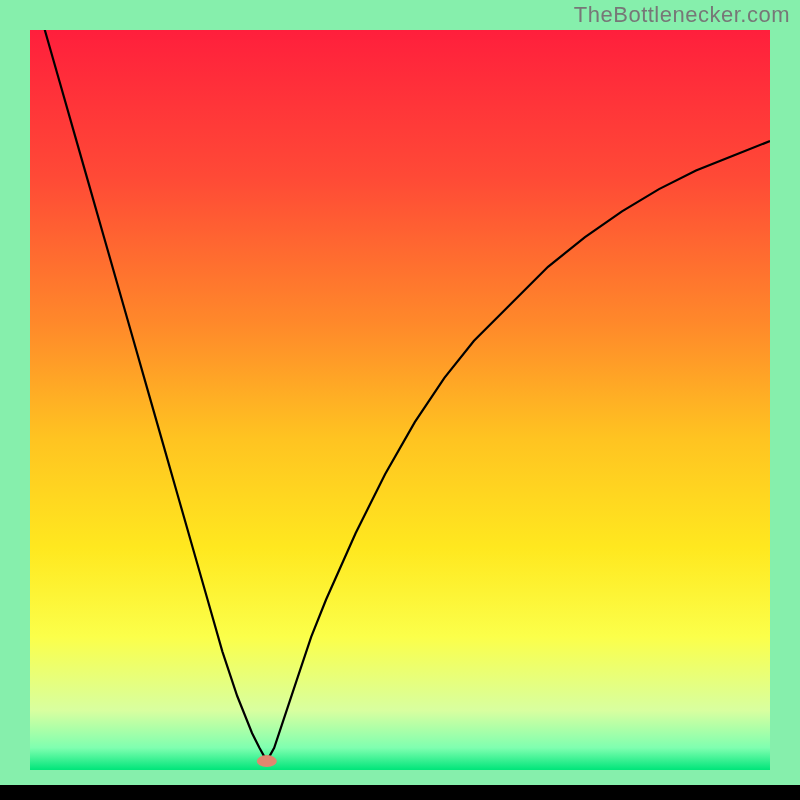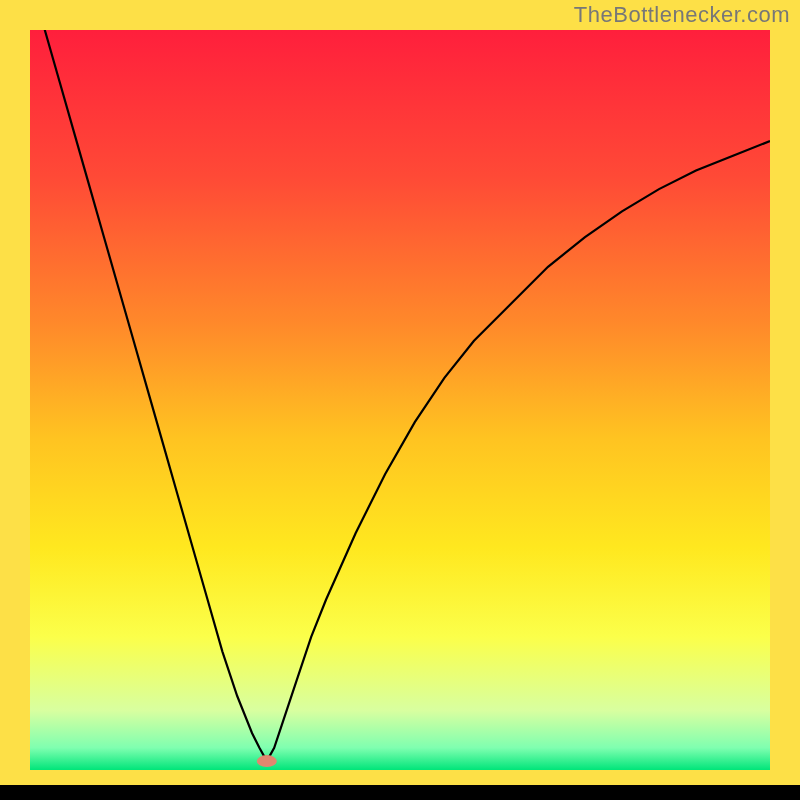--- a/index.html
+++ b/index.html
@@ -7,21 +7,21 @@
     padding: 0;
     background: #000;
     width: 800px;
     height: 800px;
     overflow: hidden;
     font-family: Arial, Helvetica, sans-serif;
   }
   .outer {
     width: 800px;
     height: 785px;
-    background: #fde047;
+    background: #86efac;
     position: relative;
   }
   .plot {
     position: absolute;
     left: 30px;
     top: 30px;
     width: 740px;
     height: 740px;
     overflow: hidden;
   }

